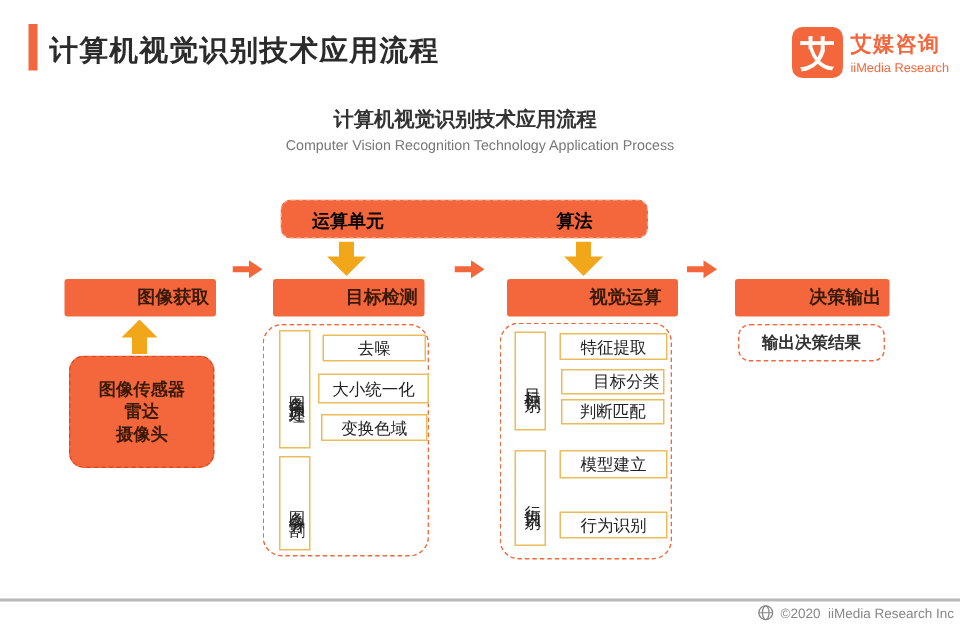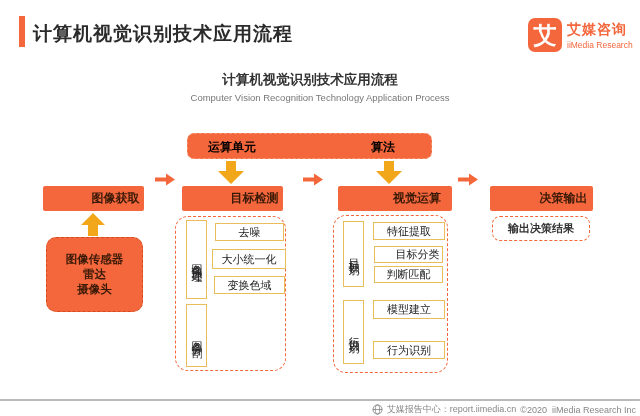--- a/index.html
+++ b/index.html
@@ -146,15 +146,14 @@
 
 <div class="abs dashed-panel panel-decision">输出决策结果</div>
 
 <div class="abs footer-line"></div>
 <div class="abs footer">
   <span class="arrow"><svg width="11" height="11" viewBox="0 0 12 12">
         <circle cx="6" cy="6" r="5" fill="none" stroke="#878787" stroke-width="1"></circle>
         <ellipse cx="6" cy="6" rx="2.4" ry="5" fill="none" stroke="#878787" stroke-width="0.9"></ellipse>
         <path d="M1 6 H11" stroke="#878787" stroke-width="0.9"></path>
       </svg></span>
-  <span>艾媒报告中心：report.iimedia.cn</span>
   <span>©2020  iiMedia Research Inc</span>
 </div>
 
 </body></html>

